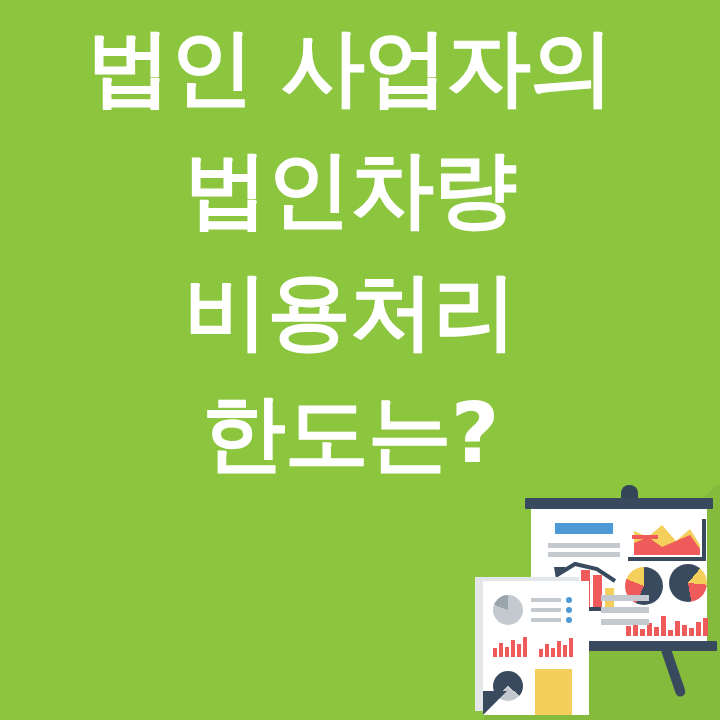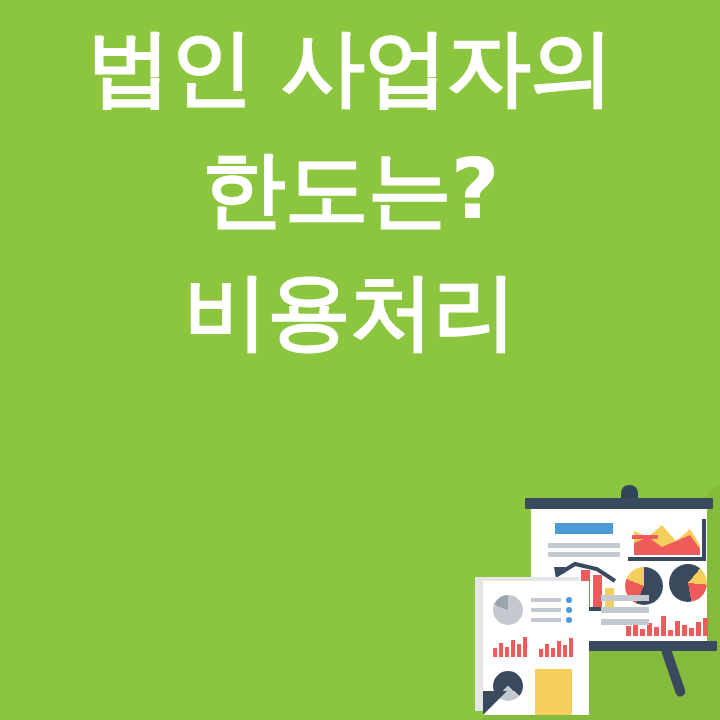--- a/index.html
+++ b/index.html
@@ -206,22 +206,23 @@
   
   .side-line { position: absolute; height: 6px; background: #c3c9ce; }
 </style>
 </head>
 <body>
 
 <div id="canvas">
 
   <div class="headline">
     <span class="line">법인 사업자의</span>
+    <span class="line">법인차량</span>
+    <span class="line">비용처리</span>
     <span class="line">한도는?</span>
-    <span class="line">비용처리</span>
   </div>
 
   <div class="illustration">
 
     <div class="bg-shadow"></div>
 
     <div class="board-knob"></div>
     <div class="board-topbar"></div>
     <div class="board-face">
 

